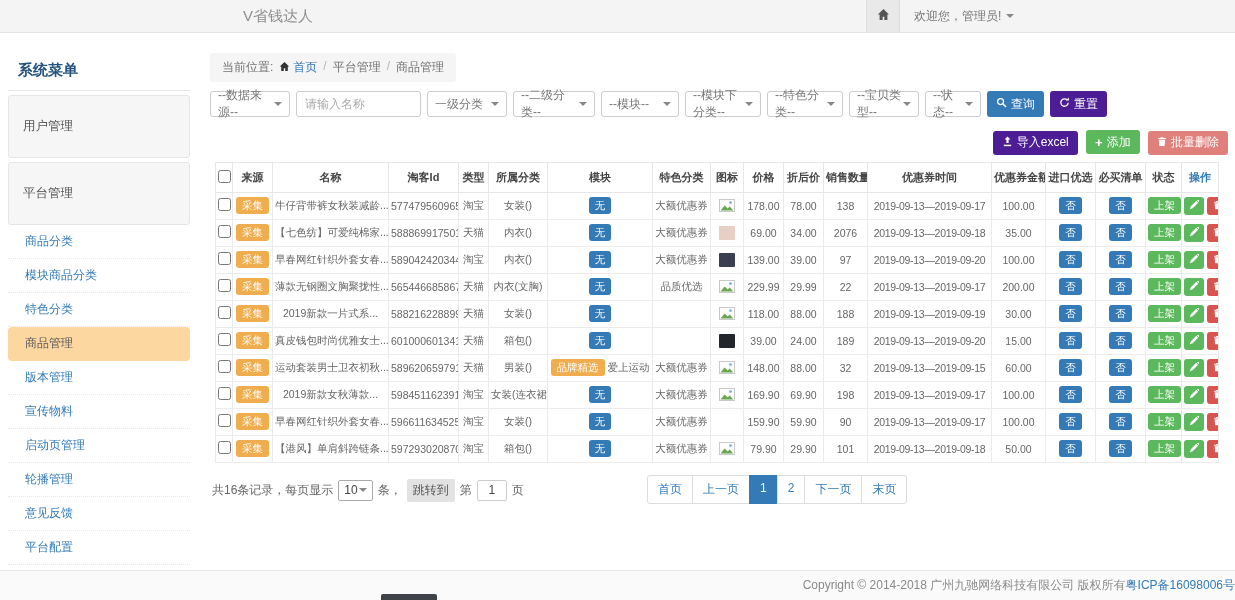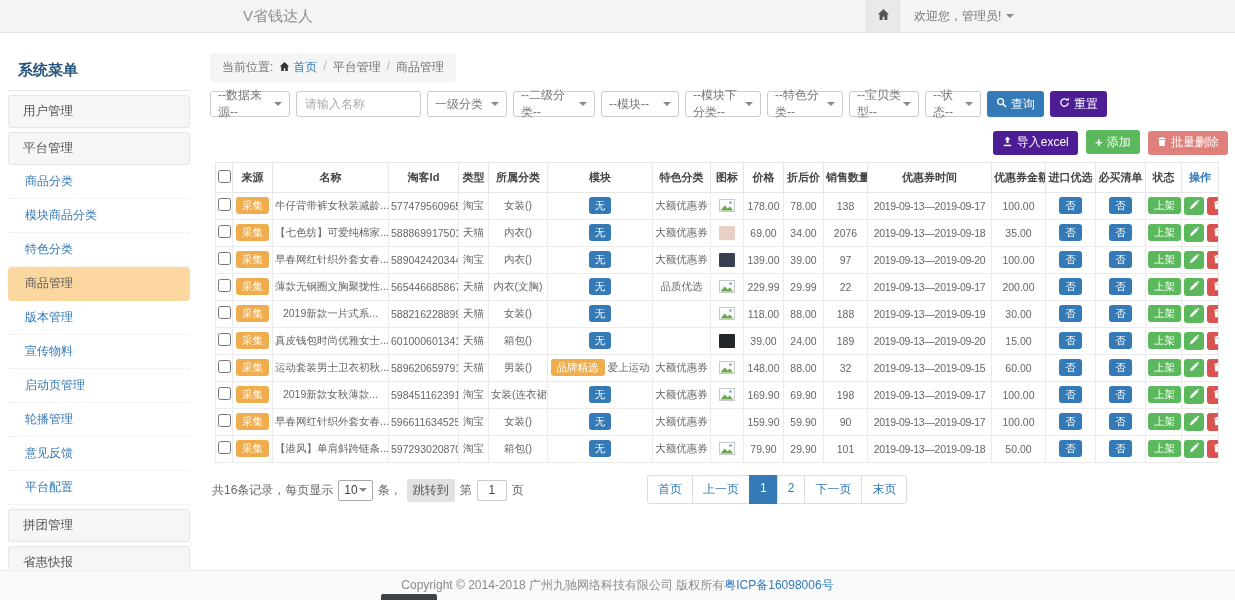--- a/index.html
+++ b/index.html
@@ -10,21 +10,21 @@
   .topbar { position:absolute; left:0; top:0; width:1235px; height:33px; background:#f4f4f4; border-bottom:1px solid #e3e3e3; }
   .brand { position:absolute; left:243px; top:7px; font-size:15px; color:#8f8f8f; }
   .topbar-right { position:absolute; left:866px; top:0; height:32px; display:flex; align-items:center; }
   .home-tile { width:34px; height:32px; background:#e9e9e9; border-left:1px solid #ddd; border-right:1px solid #ddd; display:flex; align-items:center; justify-content:center; cursor:pointer; }
   .welcome { color:#777; margin-left:14px; cursor:pointer; display:flex; align-items:center; gap:5px; }
   .caret-down { width:0; height:0; border-left:4px solid transparent; border-right:4px solid transparent; border-top:4px solid #888; display:inline-block; }
 
   
   .sidebar { position:absolute; left:8px; top:52px; width:182px; height:517px; overflow:hidden; }
   .sb-title { color:#23527c; font-weight:bold; font-size:15px; padding:9px 10px 10px; border-bottom:1px solid #e6e6e6; }
-  .sb-group { background:#f6f6f6; border:1px solid #e5e5e5; border-radius:3px; margin-top:4px; padding:7px 14px; color:#555; font-size:12.5px; cursor:pointer; }
+  .sb-group { background:#f6f6f6; border:1px solid #e5e5e5; border-radius:3px; margin-top:4px; padding:22px 14px; color:#555; font-size:12.5px; cursor:pointer; }
   .sb-sub { background:#fff; color:#337ab7; padding:8px 17px; border-bottom:1px dotted #e8e8e8; font-size:12px; cursor:pointer; }
   .sb-active { background:#fcd7a0; border-radius:4px; color:#5a5a5a; border-bottom:1px dotted transparent; }
 
   
   .main { position:absolute; left:210px; top:53px; width:1018px; }
   .breadcrumb { display:inline-flex; align-items:flex-start; gap:6px; background:#f5f5f5; border-radius:3px; padding:6px 12px; color:#737373; }
   .bc-home { color:#337ab7; cursor:pointer; display:inline-flex; align-items:center; gap:3px; }
   .bc-sep { color:#b5b5b5; }
 
   .filterbar { margin-top:9px; display:flex; align-items:center; gap:6px; }
@@ -63,21 +63,21 @@
   .pp-box { display:inline-flex; align-items:center; gap:1px; border:1px solid #aaa; border-radius:2px; height:21px; padding:0 5px; background:#fff; cursor:pointer; color:#444; }
   .jump-label { background:#e2e2e2; border-radius:2px; padding:3px 6px; color:#555; cursor:pointer; }
   .page-input { width:30px; height:21px; border:1px solid #ccc; border-radius:2px; text-align:center; font-size:12px; font-family:inherit; color:#444; }
   .pager-buttons { position:absolute; left:437px; top:0; display:flex; }
   .pg-btn { border:1px solid #ddd; background:#fff; color:#337ab7; padding:5px 10px; font-size:12px; cursor:pointer; margin-left:-1px; }
   .pg-btn:first-child { border-radius:3px 0 0 3px; margin-left:0; }
   .pg-btn:last-child { border-radius:0 3px 3px 0; }
   .pg-active { background:#337ab7; border-color:#337ab7; color:#fff; }
 
   
-  .footer { position:absolute; left:0; top:570px; width:1235px; height:30px; background:#fafafa; border-top:1px solid #e7e7e7; text-align:center; line-height:28px; color:#8a8a8a; font-size:12px; }
+  .footer { position:absolute; left:0; top:570px; width:1235px; height:30px; background:#fafafa; border-top:1px solid #e7e7e7; text-align:right; line-height:28px; color:#8a8a8a; font-size:12px; }
   .footer a { color:#337ab7; text-decoration:none; cursor:pointer; }
   .bottom-artifact { position:absolute; left:381px; top:594px; width:56px; height:6px; background:#3f4347; border-radius:2px 2px 0 0; }
 </style>
 </head>
 <body>
 
 <div class="topbar">
   <div class="brand">V省钱达人</div>
   <div class="topbar-right">
     <div class="home-tile">

